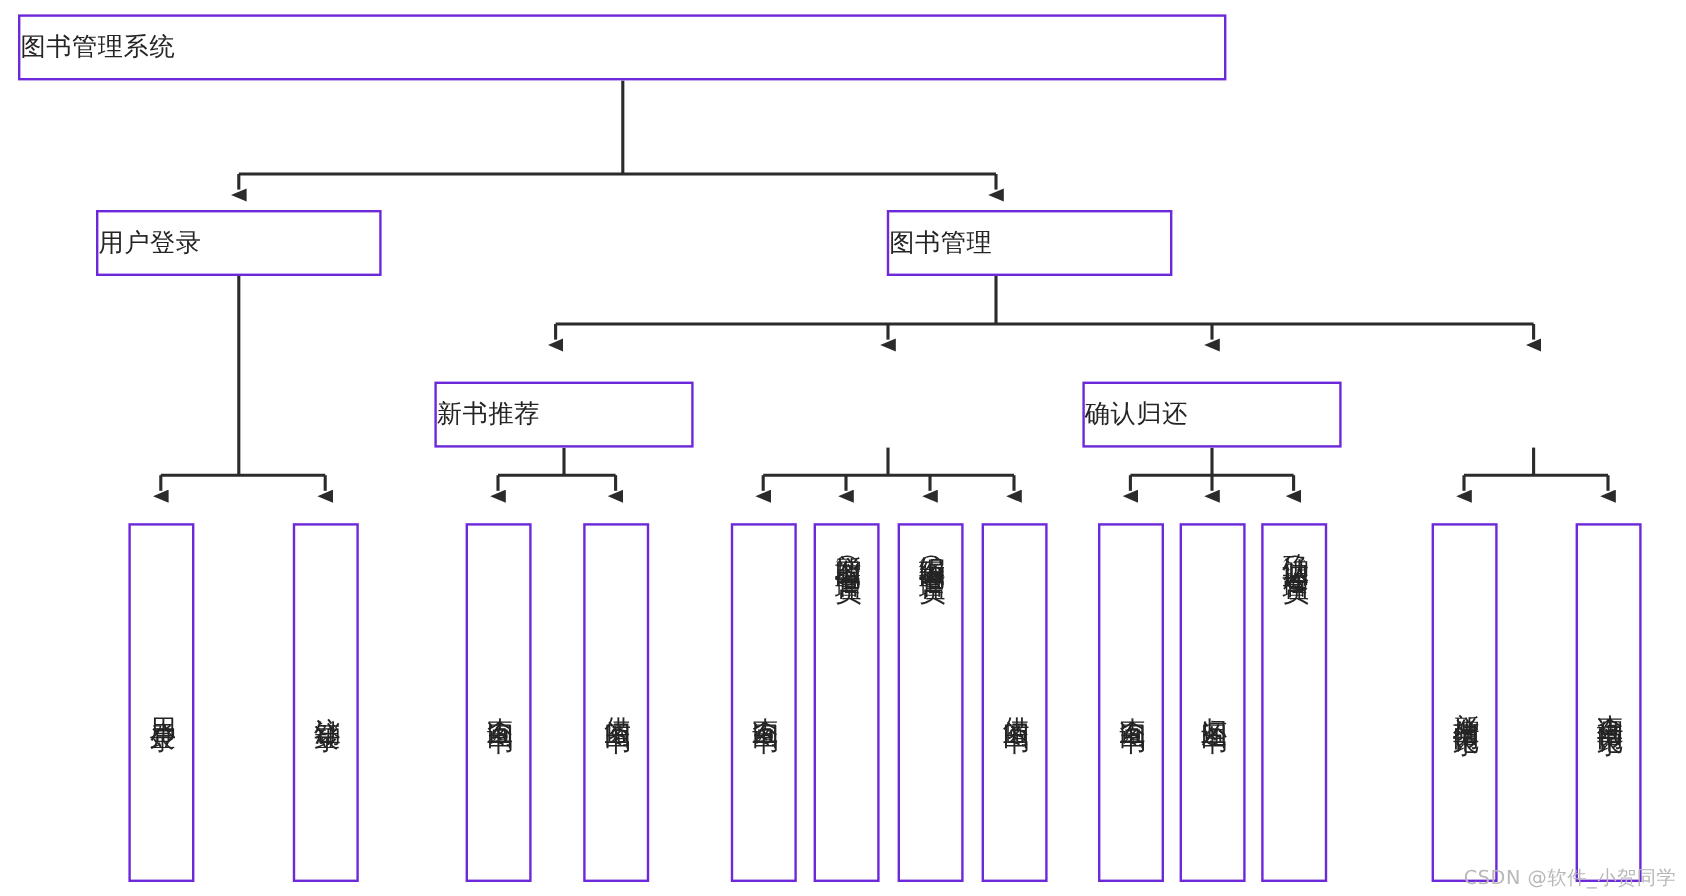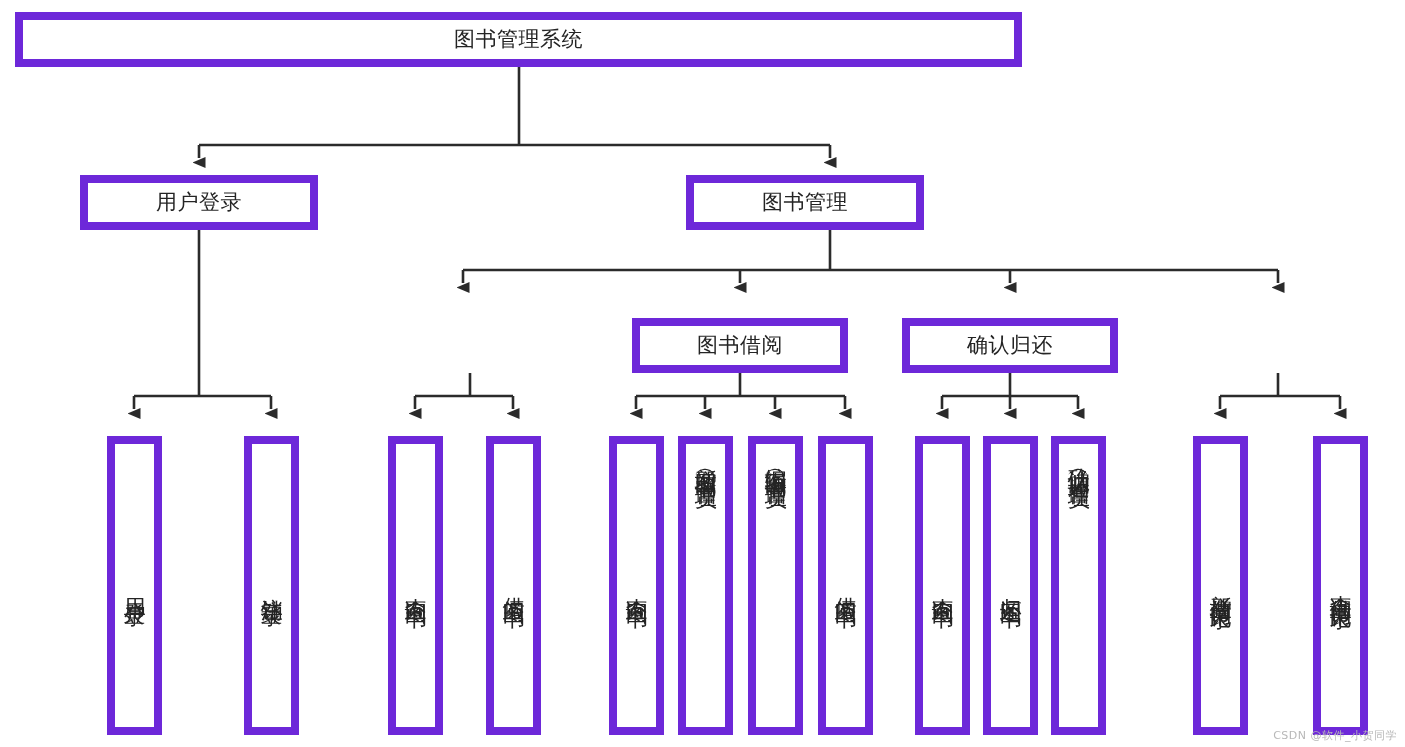--- a/index.html
+++ b/index.html
@@ -19,24 +19,24 @@
     position:absolute;
     left:0; top:0;
     width:1405px;
     height:747px;
     pointer-events:none;
   }
   .node{
     position:absolute;
     box-sizing:border-box;
     background:#ffffff;
-    border:8px solid #6d28d9;
+    border:2px solid #6d28d9;
     display:flex;
     align-items:center;
-    justify-content:center;
+    justify-content:flex-start;
     z-index:2;
   }
   .node .label{
     font-size:21px;
     line-height:1.12;
     color:#242424;
     letter-spacing:0.5px;
     white-space:nowrap;
     text-align:center;
   }
@@ -55,21 +55,21 @@
     margin:0 auto;
   }
   .node.leaf.center-v{
     align-items:center;
     padding-top:0;
   }
   .watermark{
     position:absolute;
     right:8px;
     bottom:4px;
-    font-size:11px;
+    font-size:16px;
     color:#b8b8b8;
     letter-spacing:0.5px;
     z-index:5;
     white-space:nowrap;
   }
 </style>
 </head>
 <body>
 
 <div id="canvas">
@@ -125,28 +125,28 @@
   </svg>
 
   <div class="node" style="left:15px; top:12px; width:1007px; height:55px;">
     <span class="label">图书管理系统</span>
   </div>
 
   <div class="node" style="left:80px; top:175px; width:238px; height:55px;">
     <span class="label">用户登录</span>
   </div>
 
-  <div class="node" style="left:686px; top:175px; width:238px; height:55px;">
+  <div class="node" style="left:739px; top:175px; width:238px; height:55px;">
     <span class="label">图书管理</span>
   </div>
 
-
-  <div class="node" style="left:632px; top:318px; width:216px; height:55px;">
-    <span class="label">图书借阅</span>
-  </div>
+  <div class="node" style="left:362px; top:318px; width:216px; height:55px;">
+    <span class="label">新书推荐</span>
+  </div>
+
 
   <div class="node" style="left:902px; top:318px; width:216px; height:55px;">
     <span class="label">确认归还</span>
   </div>
 
 
   <div class="node leaf center-v" style="left:107px; top:436px; width:55px; height:299px;">
     <span class="label">用户登录</span>
   </div>
 

